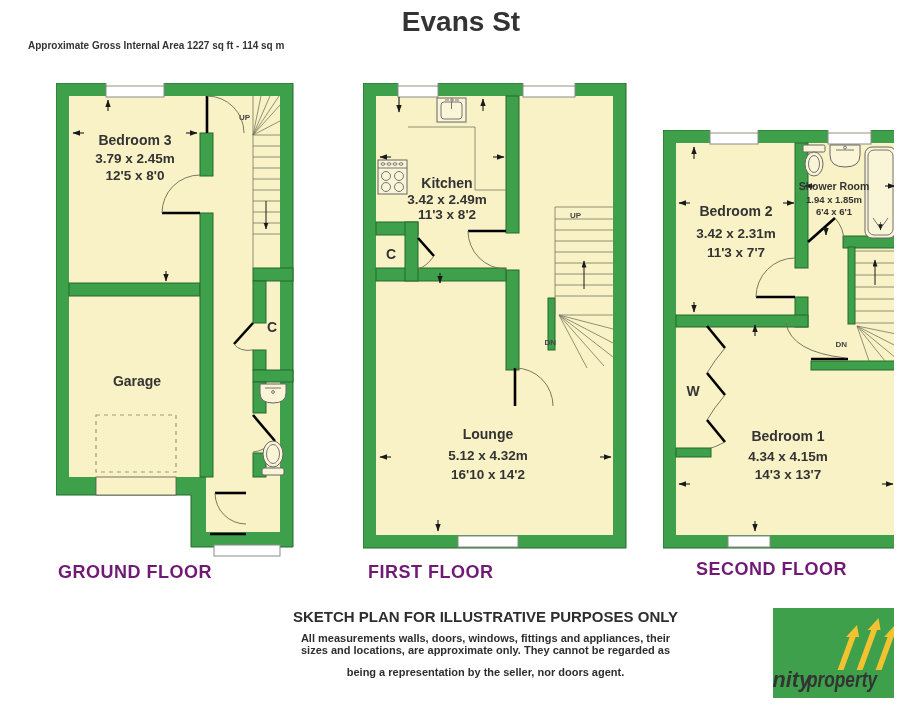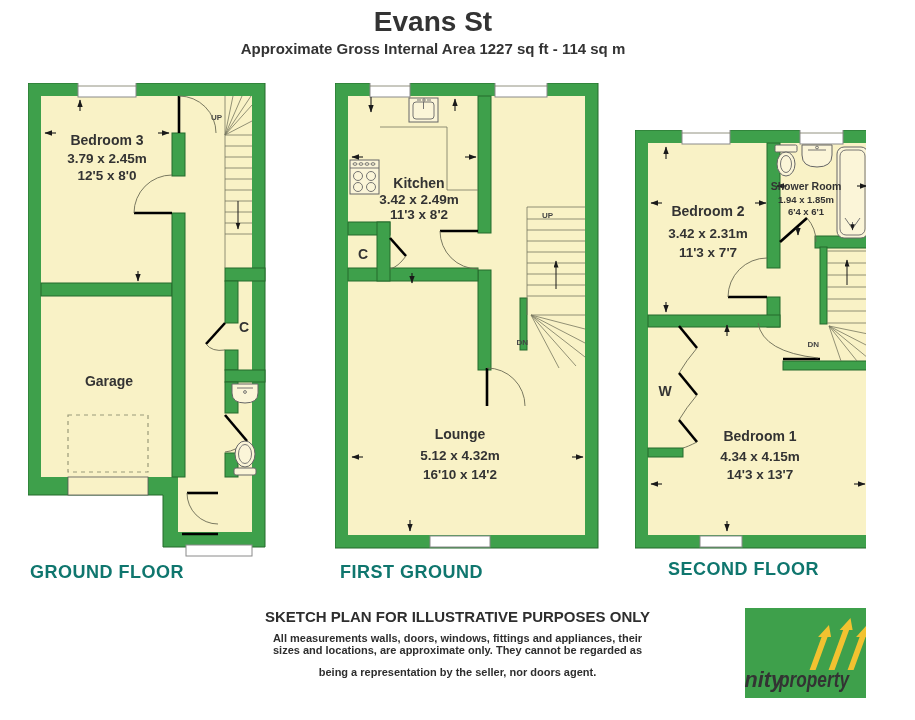--- a/index.html
+++ b/index.html
@@ -1,23 +1,23 @@
 <!DOCTYPE html>
 <html><head>
 <meta charset="utf-8">
 <style>
   html,body{margin:0;padding:0;background:#fff;}
   #page{position:relative;width:866px;height:720px;background:#ffffff;overflow:hidden;
-        font-family:"Liberation Sans",sans-serif;color:#333;}
+        font-family:"Liberation Sans",sans-serif;color:#333;margin-left:28px;}
   .hdr-title{position:absolute;top:6px;left:0;width:100%;text-align:center;
              font-size:28px;font-weight:bold;color:#333;}
-  .hdr-sub{position:absolute;top:40px;left:0;width:100%;text-align:center;
-           font-size:15px;font-weight:bold;color:#333;}
+  .hdr-sub{position:absolute;top:40px;left:0;width:100%;
+           font-size:10px;font-weight:bold;color:#333;}
   .plan{position:absolute;}
-  .floor-label{position:absolute;font-size:18px;font-weight:bold;color:#0f766e;letter-spacing:.5px;}
+  .floor-label{position:absolute;font-size:18px;font-weight:bold;color:#701a75;letter-spacing:.5px;}
   .ft{position:absolute;left:0;width:915px;text-align:center;font-weight:bold;color:#2e2e2e;}
   .ft-title{top:608px;font-size:15px;}
   .ft-line{font-size:11px;}
   .ft-credit{top:730px;font-size:13.5px;}
   
   .wall{fill:#3EA04B;stroke:#246B2C;stroke-width:1;}
   .room{fill:#F9F2C6;}
   .win{fill:#ffffff;stroke:#8a8a8a;stroke-width:1;}
   .door{stroke:#000;stroke-width:2.6;fill:none;}
   .arc{stroke:#6b6b55;stroke-width:.9;fill:none;}
@@ -314,21 +314,21 @@
     <text class="ts1" x="171" y="60">Shower Room</text>
     <text class="ts2" x="171" y="73">1.94 x 1.85m</text>
     <text class="ts2" x="171" y="85">6'4 x 6'1</text>
     <text class="tname" x="125" y="311">Bedroom 1</text>
     <text class="tdim" x="125" y="331">4.34 x 4.15m</text>
     <text class="tdim" x="125" y="349">14'3 x 13'7</text>
     <text class="tc" x="30" y="266">W</text>
   </svg>
 
   <div class="floor-label" style="left:30px;top:562px;">GROUND FLOOR</div>
-  <div class="floor-label" style="left:340px;top:562px;">FIRST GROUND</div>
+  <div class="floor-label" style="left:340px;top:562px;">FIRST FLOOR</div>
   <div class="floor-label" style="left:668px;top:559px;">SECOND FLOOR</div>
 
   <div class="ft ft-title">SKETCH PLAN FOR ILLUSTRATIVE PURPOSES ONLY</div>
   <div class="ft ft-line" style="top:632px;">All measurements walls, doors, windows, fittings and appliances, their</div>
   <div class="ft ft-line" style="top:644px;">sizes and locations, are approximate only. They cannot be regarded as</div>
   <div class="ft ft-line" style="top:666px;">being a representation by the seller, nor doors agent.</div>
   <div class="ft ft-credit">The Plan Portal 2025</div>
 
   <div class="logo-box">
     <svg width="145" height="90" viewBox="0 0 145 90">

